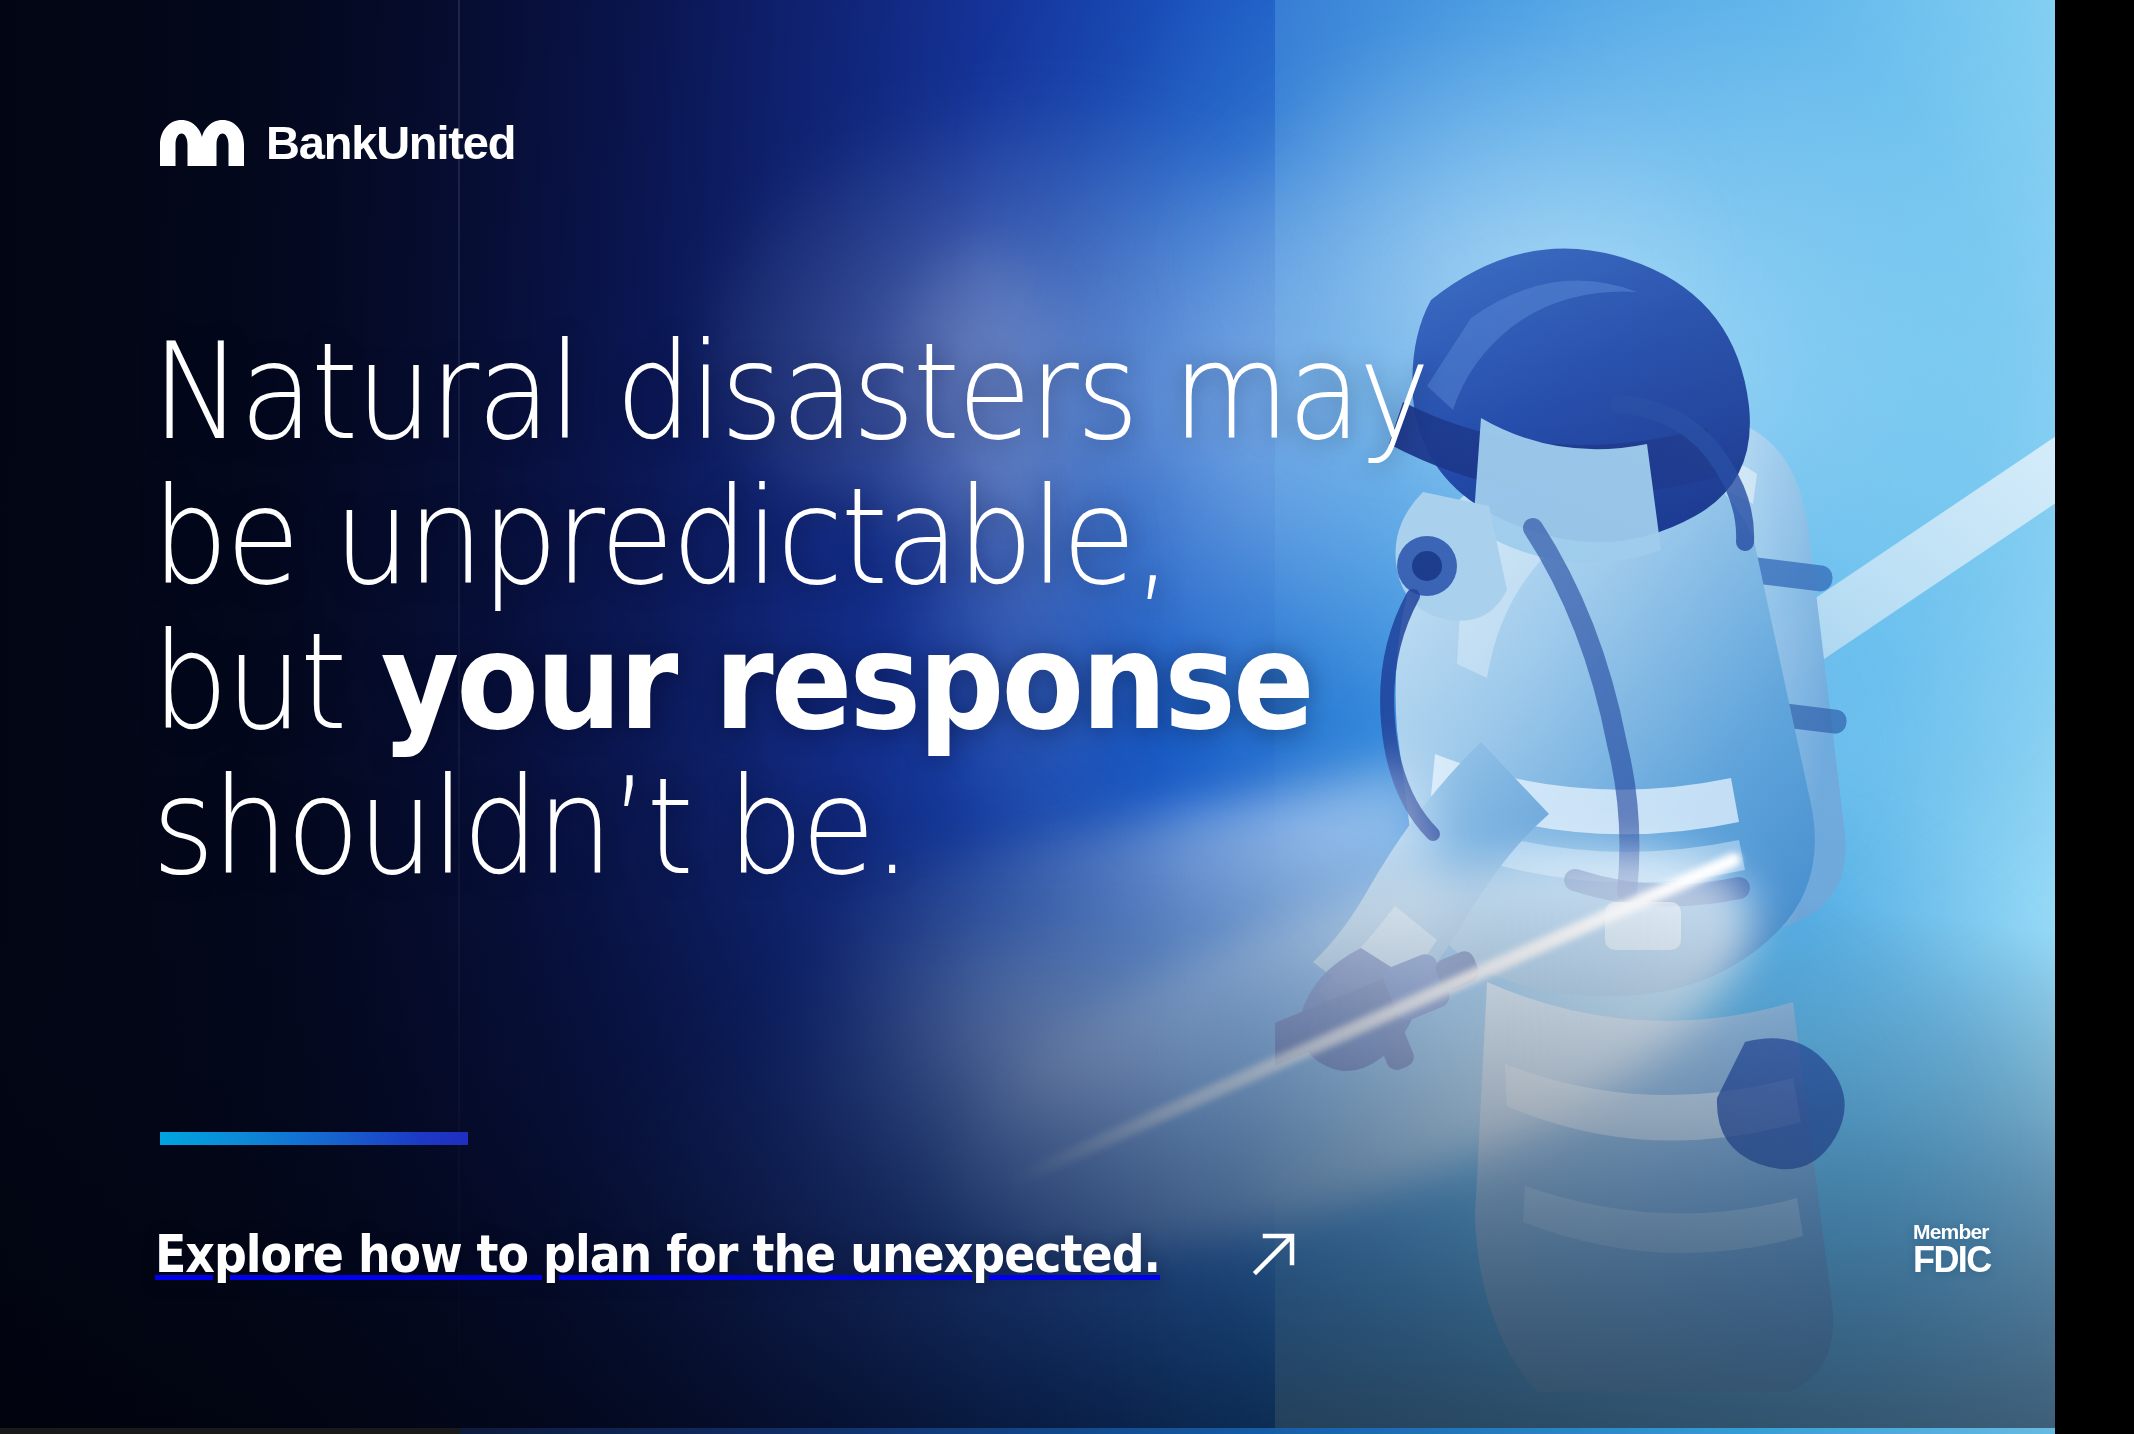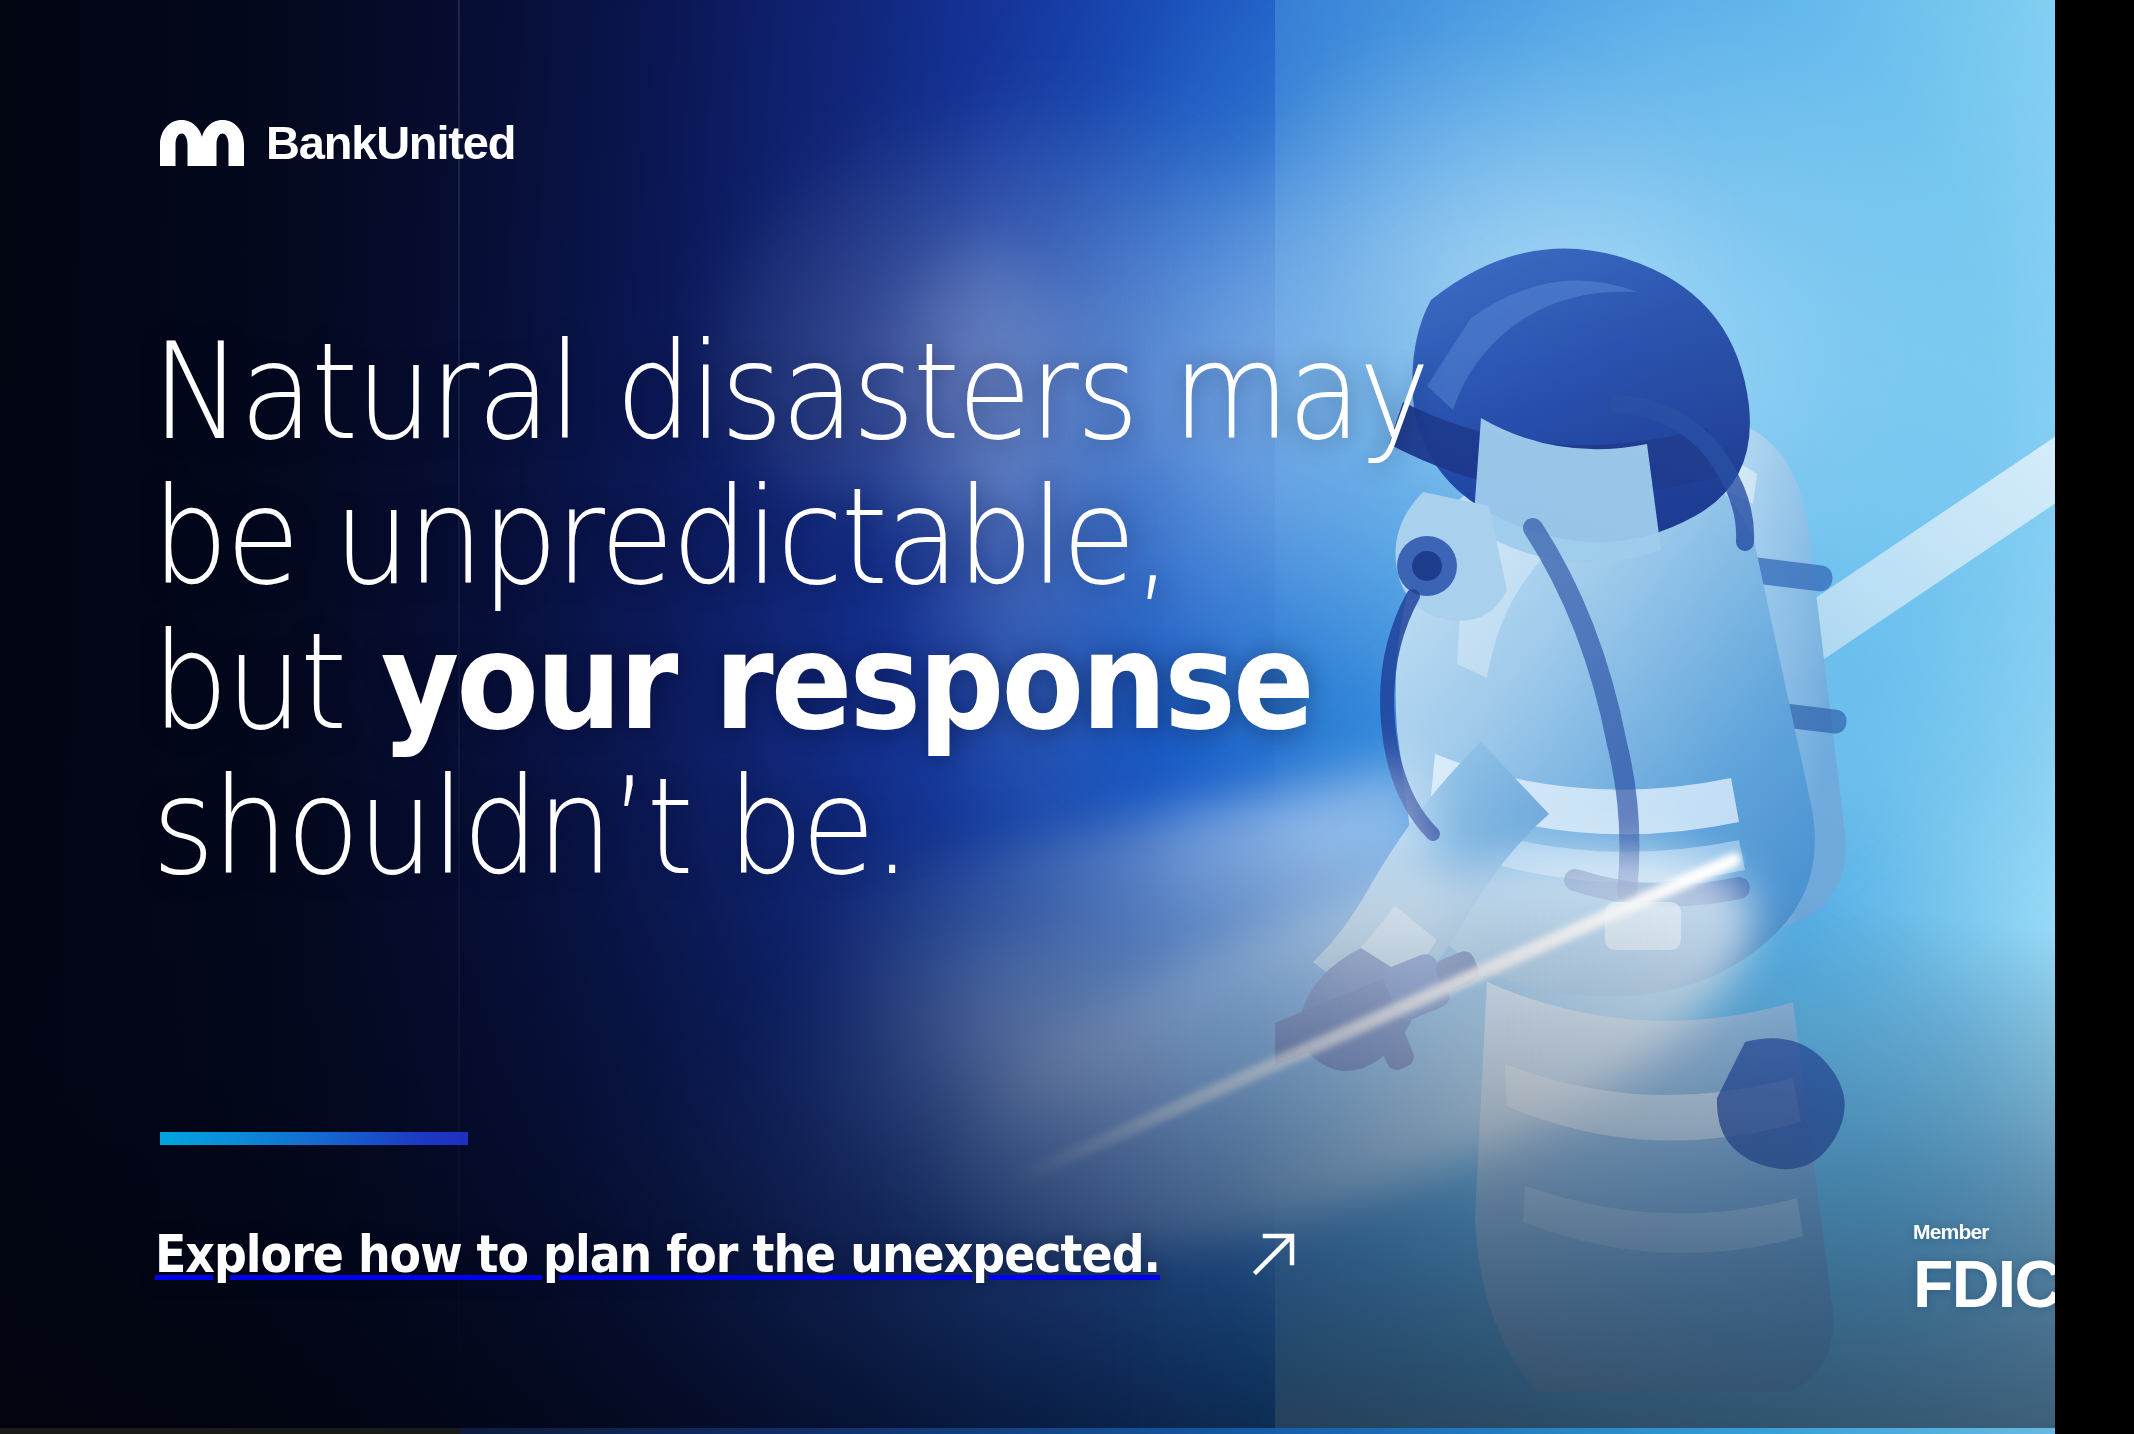--- a/index.html
+++ b/index.html
@@ -209,21 +209,21 @@
 
   
   .fdic {
     position:absolute; left:1913px; top:1222px;
     color:#ffffff;
     font-family:"Liberation Sans", sans-serif;
     line-height:0.95;
     text-shadow:0 1px 8px rgba(10,60,110,0.35);
   }
   .fdic-member { font-size:21px; font-weight:700; letter-spacing:-0.8px; display:block; }
-  .fdic-abbr   { font-size:66px; font-weight:700; letter-spacing:-1.6px; display:block; margin-top:11px; }
+  .fdic-abbr   { font-size:36px; font-weight:700; letter-spacing:-1.6px; display:block; margin-top:1px; }
 
   
   .bottom-edge {
     position:absolute; left:0; bottom:0; width:2134px; height:6px;
     background:linear-gradient(90deg, #0c1020 0%, #0d1730 16%, #12326f 38%, #1668b8 62%, #36a6e2 82%, #79cdf1 100%);
     opacity:0.9;
   }
   .bottom-edge-left {
     position:absolute; left:0; bottom:0; width:460px; height:6px;
     background:#1a1a1a;

